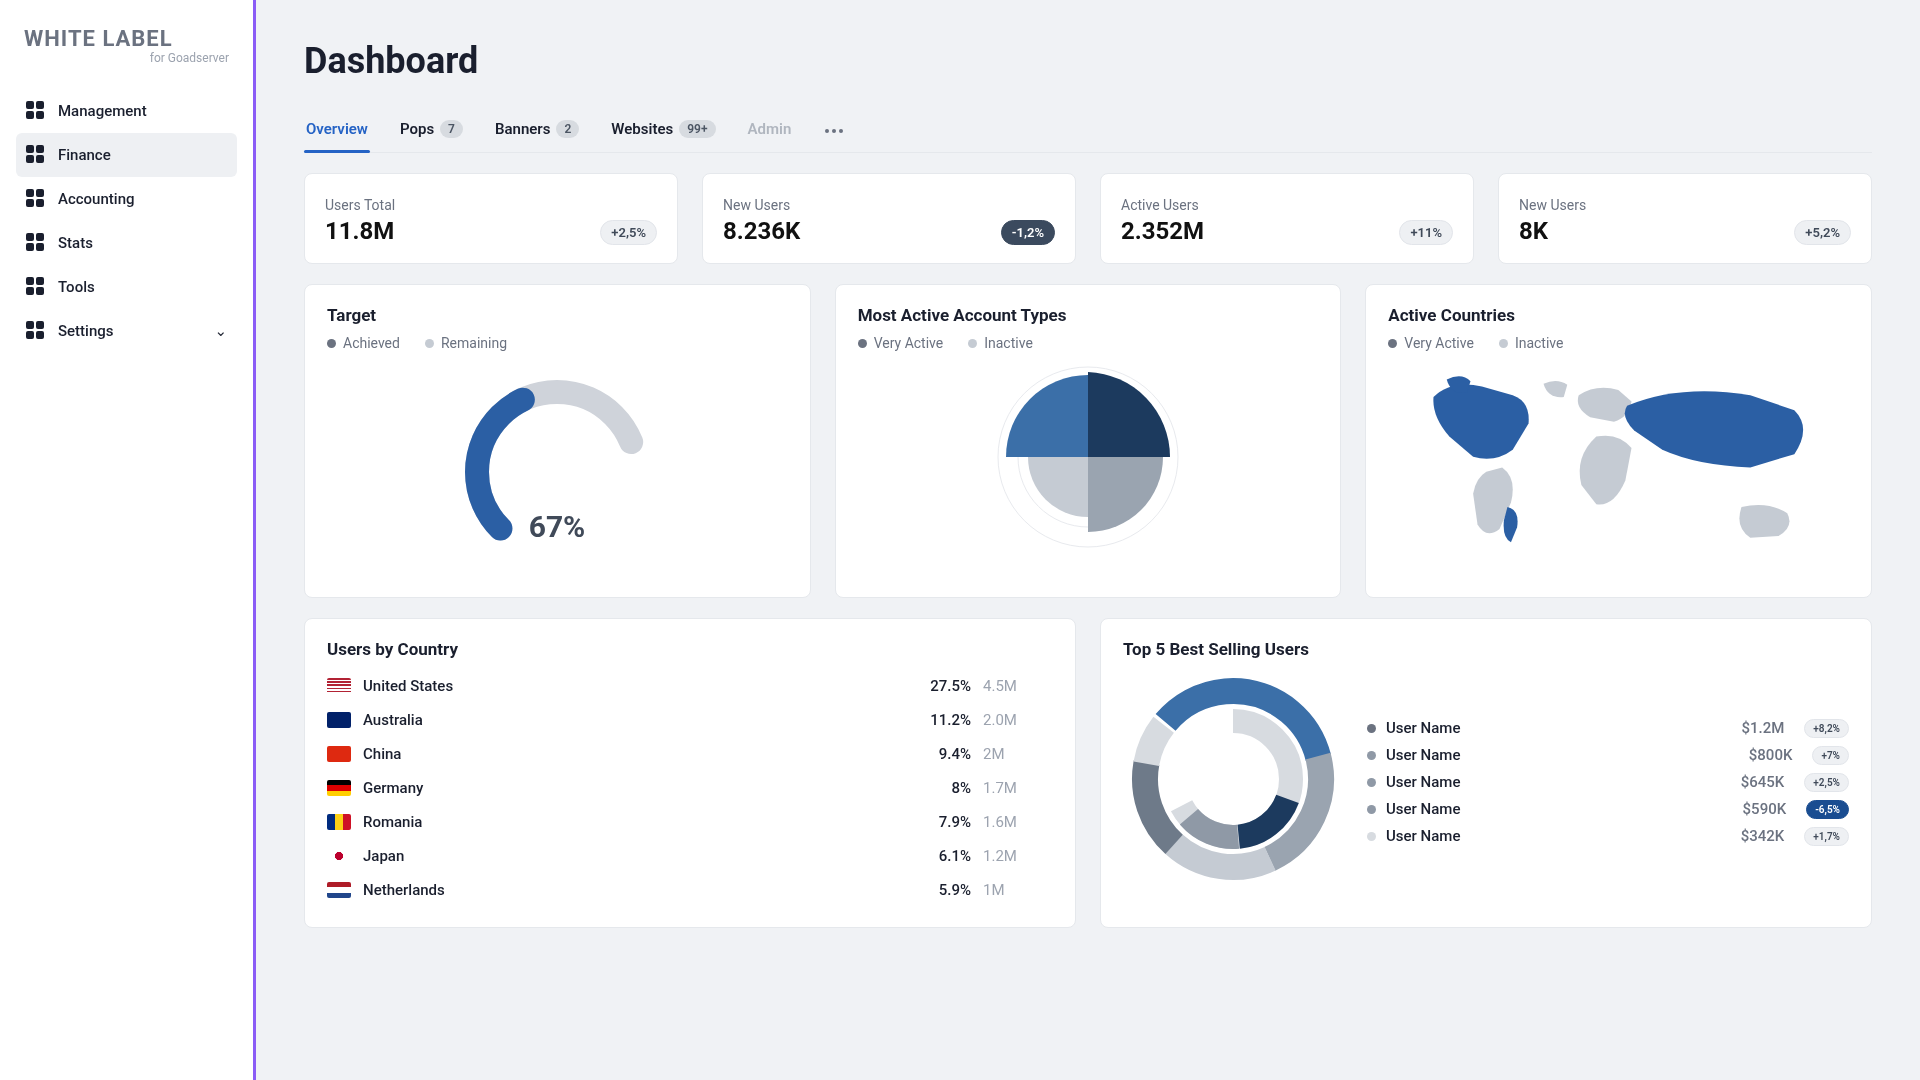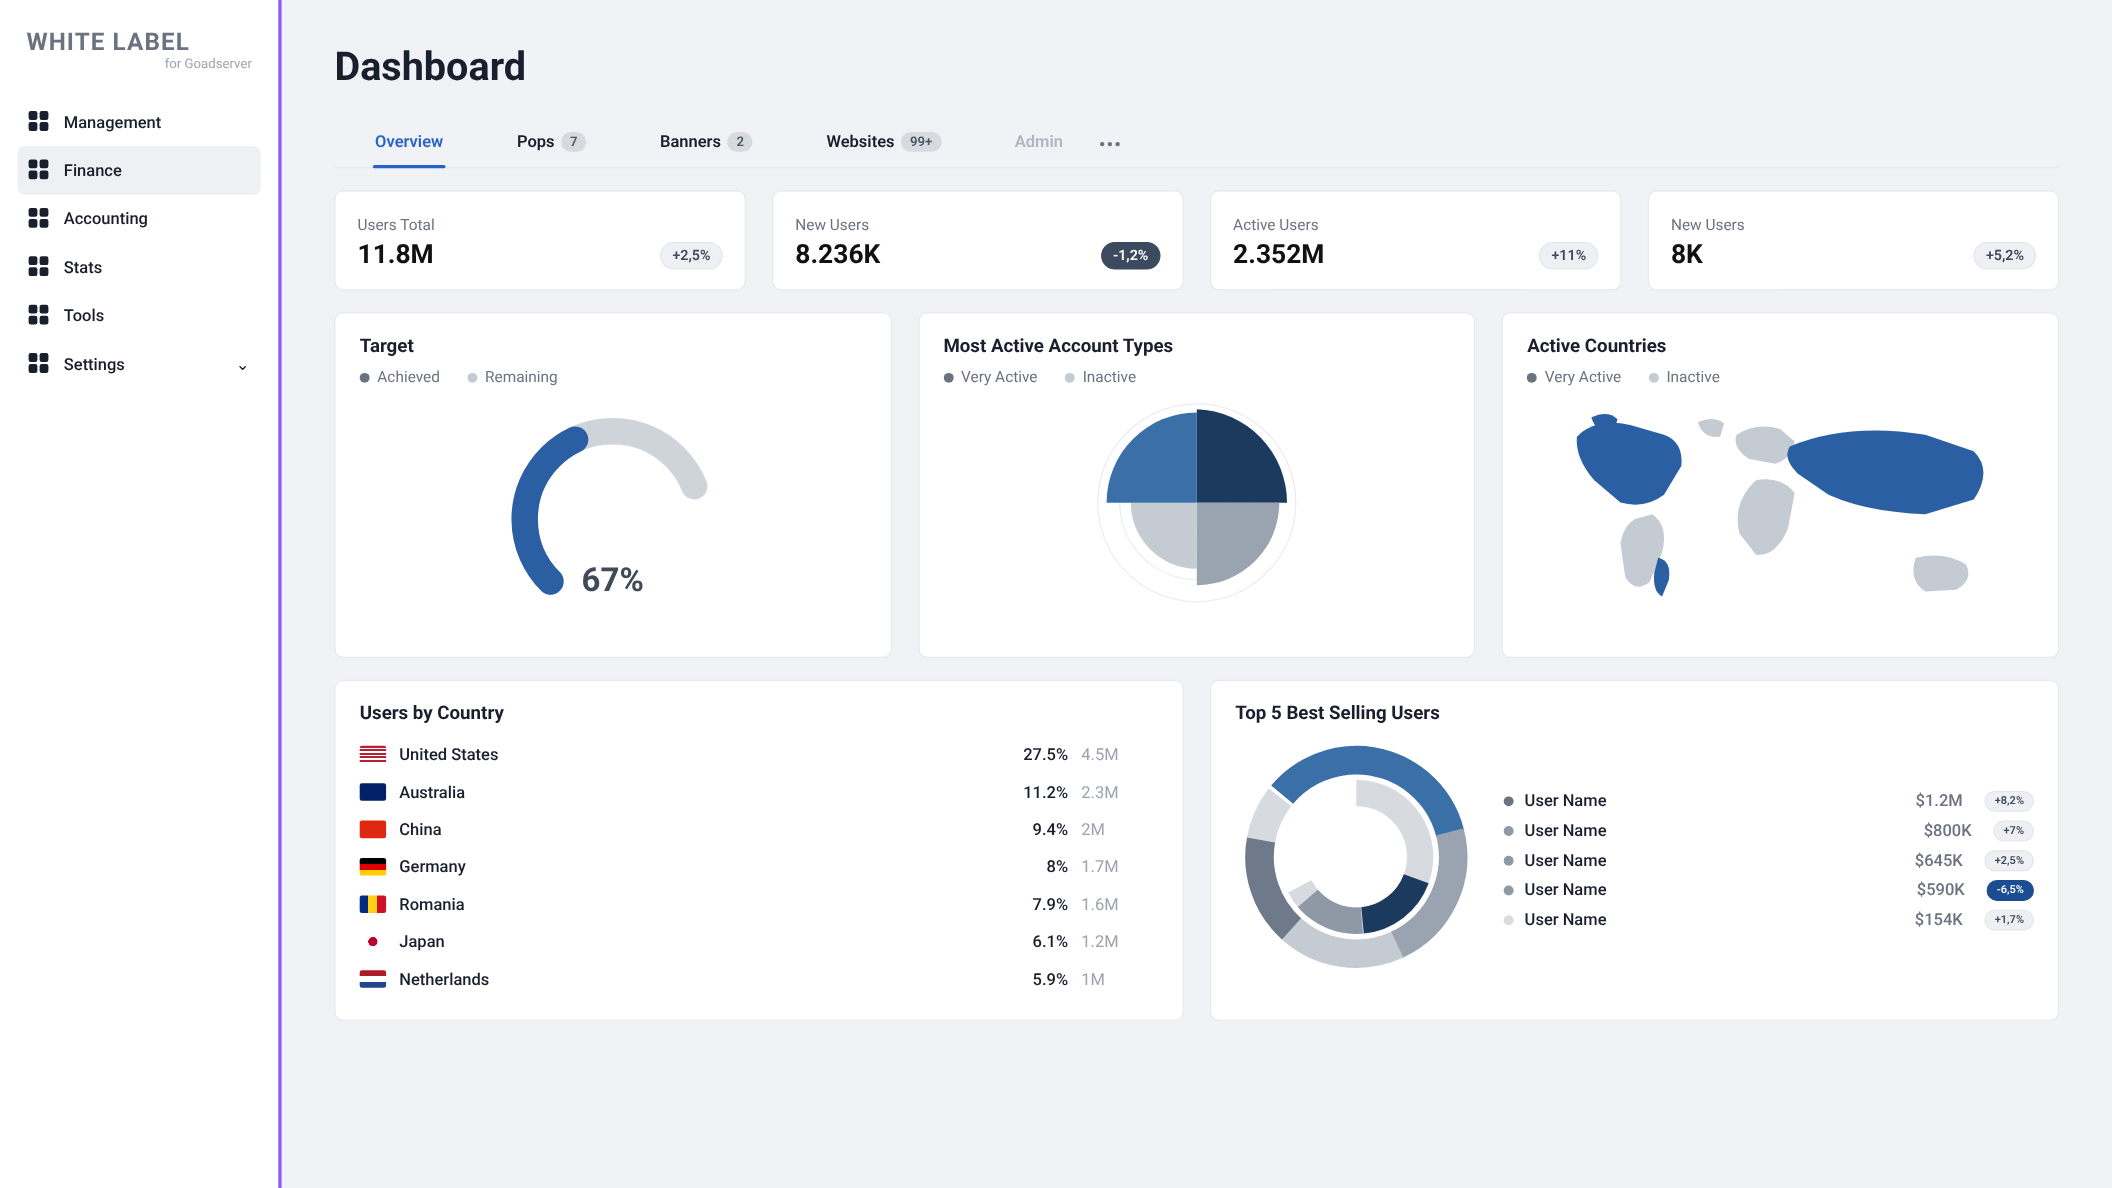--- a/index.html
+++ b/index.html
@@ -12,21 +12,21 @@
 .nav-item { display: flex; align-items: center; gap: 12px; padding: 12px 10px; border-radius: 6px; cursor: pointer; font-size: 15px; font-weight: 500; color: #1a1f2e; }
 .nav-item.active { background: #eef0f3; }
 .nav-item .nav-icon { width: 20px; height: 20px; position: relative; }
 .nav-icon::before, .nav-icon::after { content: ''; position: absolute; background: #1a1f2e; border-radius: 2px; }
 .nav-icon::before { width: 8px; height: 8px; top: 0; left: 0; box-shadow: 10px 0 0 #1a1f2e, 0 10px 0 #1a1f2e; }
 .nav-icon::after { width: 8px; height: 8px; top: 10px; left: 10px; }
 .nav-item .chev { margin-left: auto; }
 .main { flex: 1; padding: 40px 48px; overflow: auto; }
 .page-title { font-size: 36px; font-weight: 700; margin-bottom: 28px; }
 .tabs { display: flex; gap: 28px; border-bottom: 1px solid #e5e8ec; margin-bottom: 20px; align-items: center; }
-.tab { display: flex; align-items: flex-start; gap: 6px; padding: 10px 2px 14px; font-size: 15px; font-weight: 600; cursor: pointer; color: #1a1f2e; position: relative; margin-left: 35px; }
+.tab { display: flex; align-items: flex-start; gap: 6px; padding: 10px 2px 14px; font-size: 15px; font-weight: 600; cursor: pointer; color: #1a1f2e; position: relative; }
 .tab.active { color: #2563c5; }
 .tab.active::after { content: ''; position: absolute; left: 0; right: 0; bottom: -1px; height: 3px; background: #2563c5; border-radius: 2px; }
 .tab.disabled { color: #b0b6bf; }
 .badge { background: #d7dbe0; color: #4b5563; font-size: 12px; font-weight: 600; padding: 2px 8px; border-radius: 999px; }
 .more-tabs { display: flex; gap: 3px; padding: 10px 4px; cursor: pointer; }
 .more-tabs span { width: 4px; height: 4px; border-radius: 50%; background: #6b7280; }
 .stats-row { display: grid; grid-template-columns: repeat(4, 1fr); gap: 24px; margin-bottom: 20px; }
 .stat-card { background: #fff; border: 1px solid #e5e8ec; border-radius: 8px; padding: 18px 20px; display: flex; align-items: flex-end; justify-content: space-between; }
 .stat-label { font-size: 14px; color: #6b7280; margin-bottom: 4px; }
 .stat-value { font-size: 24px; font-weight: 700; color: #111; }
@@ -239,21 +239,21 @@
             <div class="country-row">
               <span class="flag" style="background:linear-gradient(#b22234 0 10%,#fff 10% 20%,#b22234 20% 30%,#fff 30% 40%,#b22234 40% 50%,#fff 50% 60%,#b22234 60% 70%,#fff 70% 80%,#b22234 80% 90%,#fff 90% 100%)"></span>
               <span class="country-name">United States</span>
               <span class="country-pct">27.5%</span>
               <span class="country-count">4.5M</span>
             </div>
             <div class="country-row">
               <span class="flag" style="background:linear-gradient(#012169,#012169)"></span>
               <span class="country-name">Australia</span>
               <span class="country-pct">11.2%</span>
-              <span class="country-count">2.3M</span>
+              <span class="country-count">2.0M</span>
             </div>
             <div class="country-row">
               <span class="flag" style="background:linear-gradient(#de2910,#de2910)"></span>
               <span class="country-name">China</span>
               <span class="country-pct">9.4%</span>
               <span class="country-count">2M</span>
             </div>
             <div class="country-row">
               <span class="flag" style="background:linear-gradient(#000 0 33%,#dd0000 33% 66%,#ffce00 66% 100%)"></span>
               <span class="country-name">Germany</span>
@@ -317,21 +317,21 @@
               </div>
               <div class="user-row">
                 <span class="dot" style="background:#8f99a6"></span>
                 <span class="user-name">User Name</span>
                 <span class="user-amount">$590K</span>
                 <span class="pill user-pill blue">-6,5%</span>
               </div>
               <div class="user-row">
                 <span class="dot" style="background:#d7dbe0"></span>
                 <span class="user-name">User Name</span>
-                <span class="user-amount">$154K</span>
+                <span class="user-amount">$342K</span>
                 <span class="pill user-pill ">+1,7%</span>
               </div>
             </div>
         </div>
       </div>
     </div>
   </main>
 </div>
 
 </body></html>

